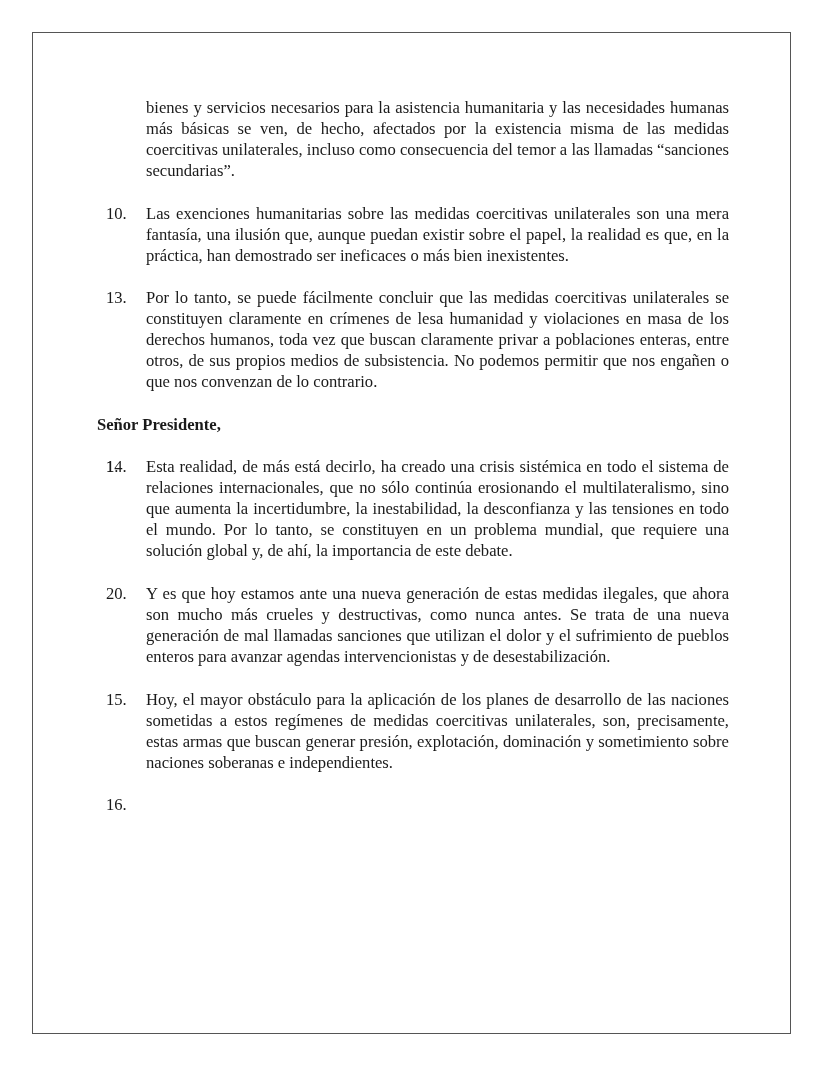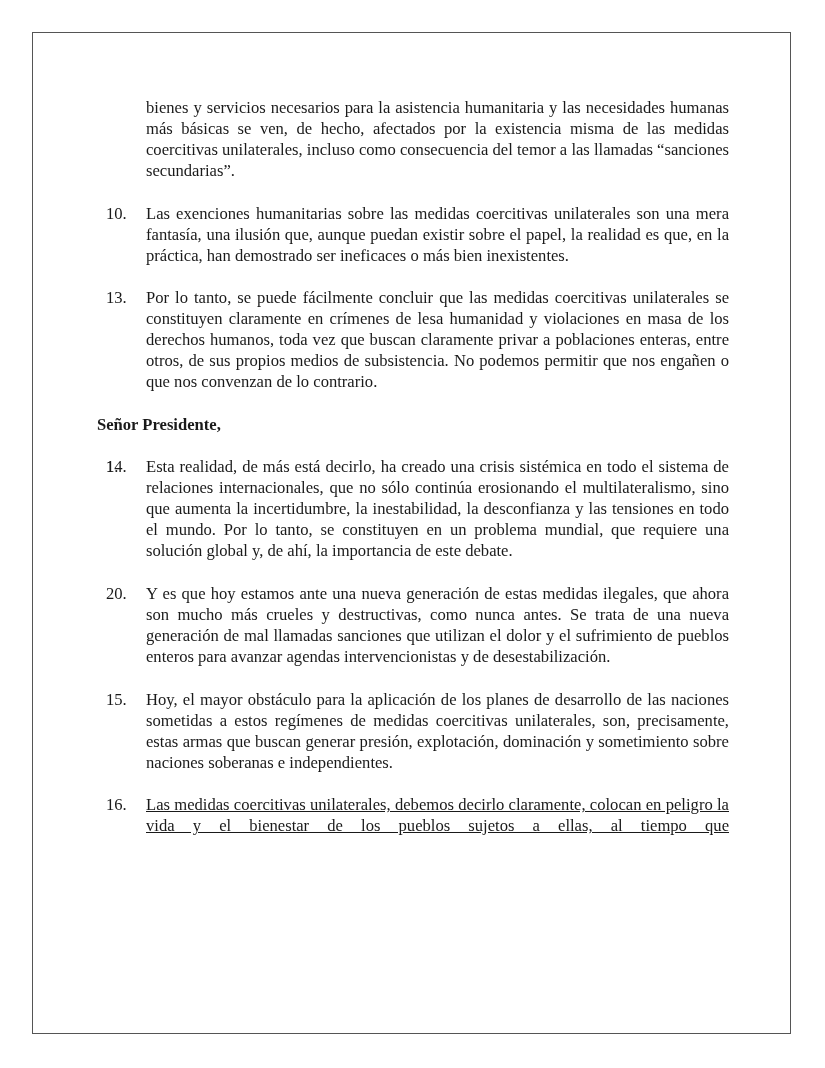--- a/index.html
+++ b/index.html
@@ -89,16 +89,15 @@
     <span>Y es que hoy estamos ante una nueva generación de estas medidas ilegales, que ahora son mucho más crueles y destructivas, como nunca antes. Se trata de una nueva generación de mal llamadas sanciones que utilizan el dolor y el sufrimiento de pueblos enteros para avanzar agendas intervencionistas y de desestabilización.</span>
   </p>
 
   <p class="para">
     <span class="num">15.</span>
     <span>Hoy, el mayor obstáculo para la aplicación de los planes de desarrollo de las naciones sometidas a estos regímenes de medidas coercitivas unilaterales, son, precisamente, estas armas que buscan generar presión, explotación, dominación y sometimiento sobre naciones soberanas e independientes.</span>
   </p>
 
   <p class="para last" style="text-align-last: justify; text-decoration: underline;">
     <span class="num">16.</span>
-    <span>Las medidas coercitivas unilaterales, debemos decirlo claramente, colocan en peligro la vida y el bienestar de los pueblos sujetos a ellas, al tiempo que</span>
   </p>
 
 </div>
 
 </body></html>

